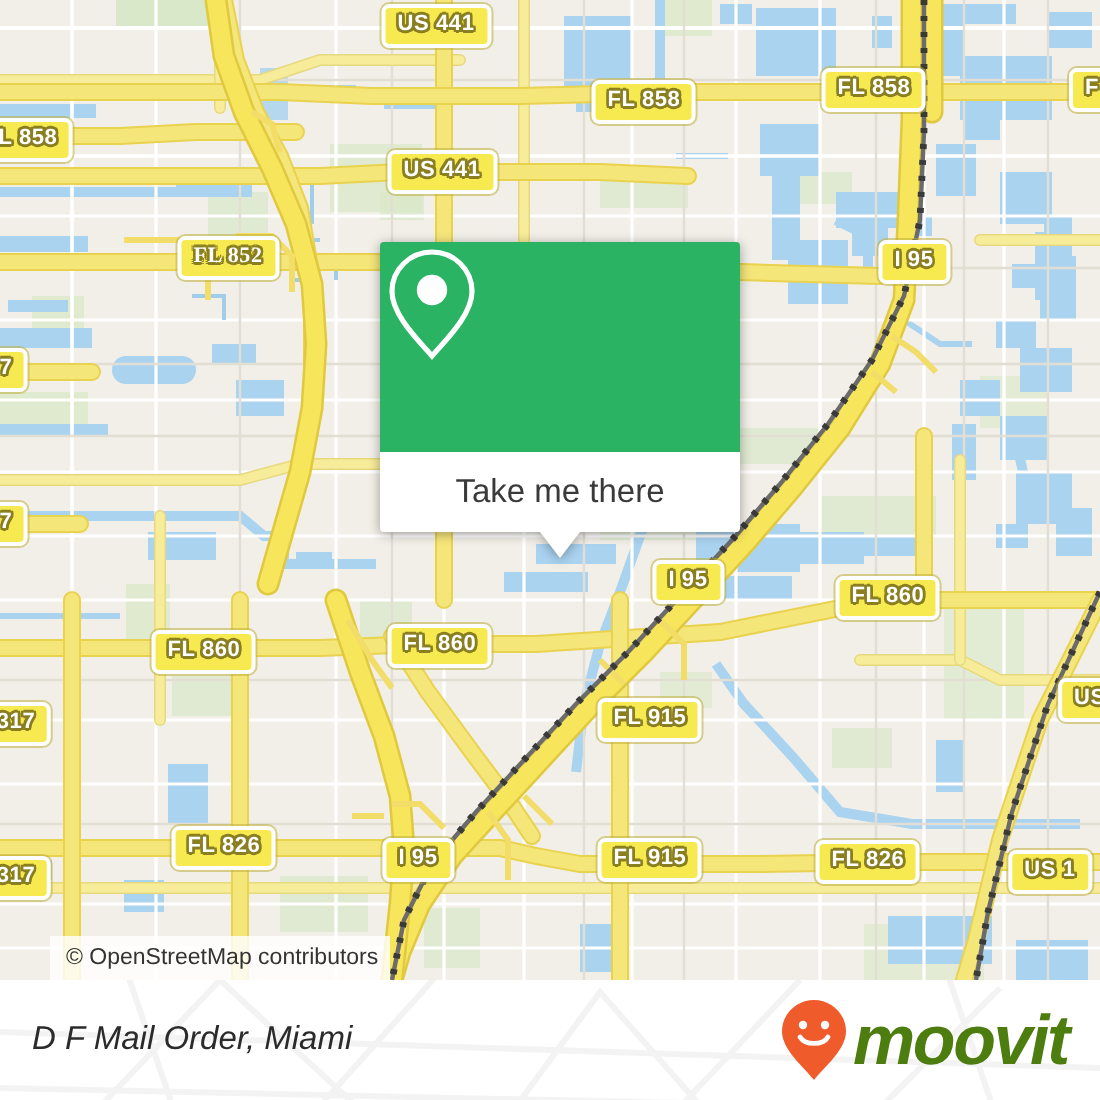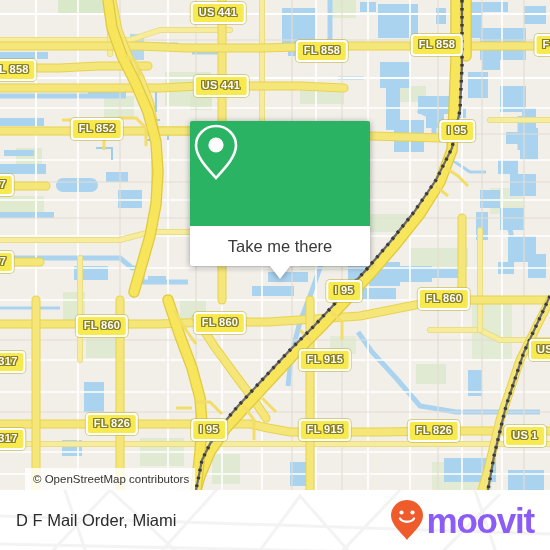--- a/index.html
+++ b/index.html
@@ -67,33 +67,33 @@
     position:absolute;left:50%;top:145px;margin-left:-10px;
     width:0;height:0;
     border-left:10px solid transparent;
     border-right:10px solid transparent;
     border-top:13px solid #ffffff;
   }
 
   
   #footer{
     position:absolute;left:0;bottom:0;width:550px;height:60px;
-    background:#ffffff;overflow:hidden;
+    background:#ffffff;overflow:hidden;font-style:italic;
   }
   #footer-watermark{position:absolute;left:0;top:-14px;opacity:.30;}
   #footer-title{
     position:absolute;left:16px;top:50%;transform:translateY(-50%);
     font-size:16.5px;color:#2b2b2b;white-space:nowrap;
   }
   #brand{
     position:absolute;right:16px;top:50%;transform:translateY(-50%);
     display:flex;align-items:center;gap:2px;
   }
   #brand-word{
-    font-size:35px;line-height:35px;color:#8b5cf6;font-weight:bold;
+    font-size:35px;line-height:35px;color:#4d7c0f;font-weight:bold;
     letter-spacing:-1.2px;
     text-align:right;
   }
 </style>
 </head>
 <body>
 
 <div id="app">
 
   <div id="map">
@@ -387,21 +387,21 @@
       </g>
     </svg>
 
     <div id="shield-layer">
         <div class="shield" style="left: 218px; top: 13px;">US 441</div>
         <div class="shield" style="left: 322px; top: 51px;">FL 858</div>
         <div class="shield" style="left: 437px; top: 45px;">FL 858</div>
         <div class="shield" style="left: 546px; top: 45px;">F</div>
         <div class="shield" style="left: 14px; top: 70px;">L 858</div>
         <div class="shield" style="left: 221px; top: 86px;">US 441</div>
-        <div class="shield" style="left: 97px; top: 129px;">FL 852</div>
+        <div class="shield" style="left: 114px; top: 129px; font-family: Liberation Serif, serif;">FL 852</div>
         <div class="shield" style="left: 457px; top: 131px;">I 95</div>
         <div class="shield" style="left: 3px; top: 185px;">7</div>
         <div class="shield" style="left: 3px; top: 262px;">7</div>
         <div class="shield" style="left: 344px; top: 291px;">I 95</div>
         <div class="shield" style="left: 444px; top: 299px;">FL 860</div>
         <div class="shield" style="left: 102px; top: 326px;">FL 860</div>
         <div class="shield" style="left: 220px; top: 323px;">FL 860</div>
         <div class="shield" style="left: 325px; top: 360px;">FL 915</div>
         <div class="shield" style="left: 545px; top: 350px;">US</div>
         <div class="shield" style="left: 8px; top: 362px;">317</div>

